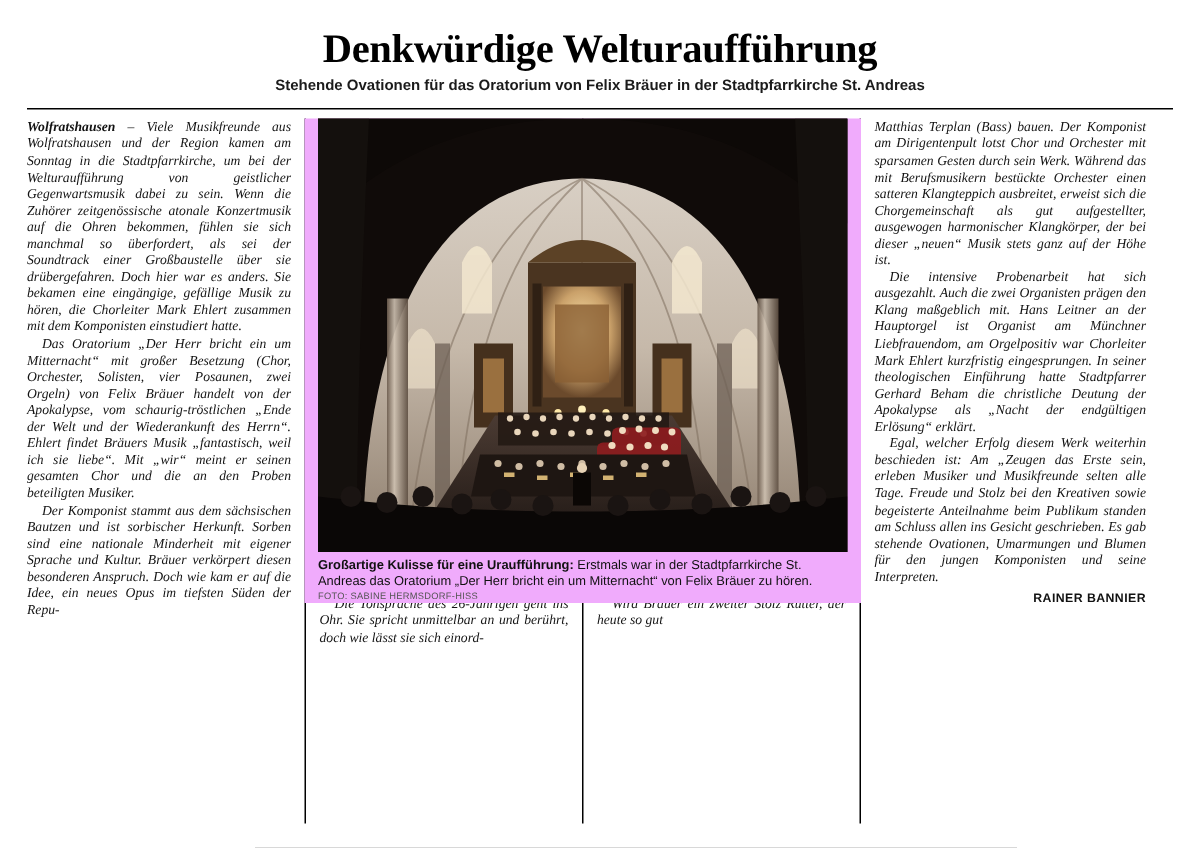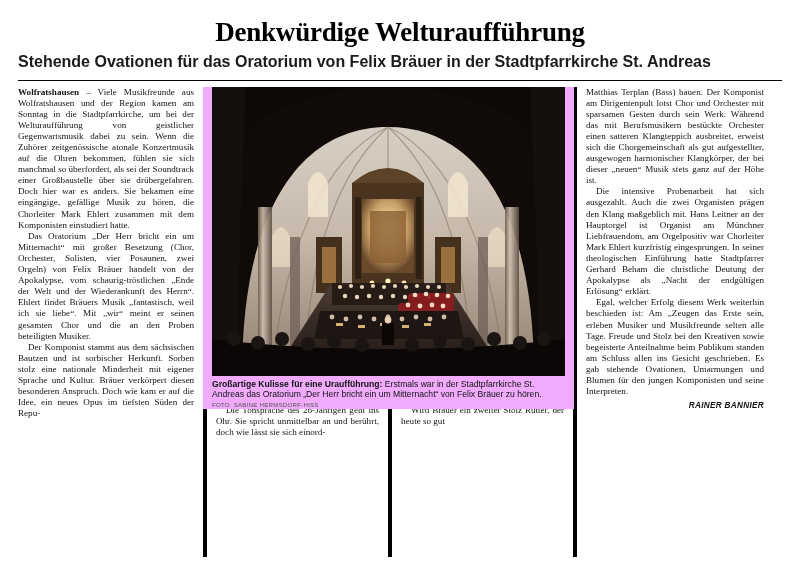--- a/index.html
+++ b/index.html
@@ -23,23 +23,24 @@
     text-align: center;
     font-family: "Liberation Serif", serif;
     font-weight: bold;
     font-size: 27px;
     letter-spacing: -0.2px;
     color: #000;
     margin: 8px 0 6px 0;
     line-height: 1.05;
   }
   .subhead {
+    text-align: center;
     font-family: "Liberation Sans", sans-serif;
     font-weight: bold;
-    font-size: 16px;
+    font-size: 10px;
     color: #1b1b1b;
     margin: 0 0 8px 0;
     line-height: 1.2;
   }
   .rule-top {
     border-top: 1px solid #000;
     margin: 0 0 6px 0;
   }
   .columns {
     position: relative;
@@ -53,25 +54,26 @@
     font-size: 9.1px;
     line-height: 1.22;
     text-align: justify;
     color: #121212;
     position: relative;
   }
   .col.c1 { padding-right: 9px; }
   .col.c2 { padding: 0 9px; }
   .col.c3 { padding: 0 9px; }
   .col.c4 { padding-left: 9px; width: 191px;}
-  .col + .col { border-left: 4px solid #000000; }
+  .col + .col { border-left: 1px solid #000000; }
   .col p {
     margin: 0;
     text-indent: 10px;
     hyphens: auto;
+    font-style: italic;
   }
   .col p.first {
     text-indent: 0;
   }
   .col p + p { margin-top: 0px; }
   .dateline {
     font-weight: bold;
   }
   
   .photo-block {
@@ -109,40 +111,39 @@
     margin-top: 1px;
   }
   .photo-spacer { height: 318px; }
   .author {
     font-family: "Liberation Sans", sans-serif;
     font-weight: bold;
     font-size: 8.2px;
     letter-spacing: 0.3px;
     text-align: right;
     margin-top: 4px;
-    font-style: italic;
   }
   
   .photo svg { display: block; }
 </style>
 </head>
 <body>
 
 <div class="page">
 
   <h1 class="headline">Denkwürdige Welturaufführung</h1>
   <div class="subhead">Stehende Ovationen für das Oratorium von Felix Bräuer in der Stadtpfarrkirche St. Andreas</div>
   <div class="rule-top"></div>
 
   <div class="columns">
 
     <div class="col c1">
       <p class="first"><span class="dateline">Wolfratshausen</span><span> – Viele Musikfreunde aus Wolfratshausen und der Region kamen am Sonntag in die Stadtpfarrkirche, um bei der Welturaufführung von geistlicher Gegenwartsmusik dabei zu sein. Wenn die Zuhörer zeitgenössische atonale Konzertmusik auf die Ohren bekommen, fühlen sie sich manchmal so überfordert, als sei der Soundtrack einer Großbaustelle über sie drübergefahren. Doch hier war es anders. Sie bekamen eine eingängige, gefällige Musik zu hören, die Chorleiter Mark Ehlert zusammen mit dem Komponisten einstudiert hatte.</span></p>
       <p>Das Oratorium „Der Herr bricht ein um Mitternacht“ mit großer Besetzung (Chor, Orchester, Solisten, vier Posaunen, zwei Orgeln) von Felix Bräuer handelt von der Apokalypse, vom schaurig-tröstlichen „Ende der Welt und der Wiederankunft des Herrn“. Ehlert findet Bräuers Musik „fantastisch, weil ich sie liebe“. Mit „wir“ meint er seinen gesamten Chor und die an den Proben beteiligten Musiker.</p>
-      <p>Der Komponist stammt aus dem sächsischen Bautzen und ist sorbischer Herkunft. Sorben stolz eine nationale Minderheit mit eigener Sprache und Kultur. Bräuer verkörpert diesen besonderen Anspruch. Doch wie kam er auf die Idee, ein neues Opus im tiefsten Süden der Repu-</p>
+      <p>Der Komponist stammt aus dem sächsischen Bautzen und ist sorbischer Herkunft. Sorben sind eine nationale Minderheit mit eigener Sprache und Kultur. Bräuer verkörpert diesen besonderen Anspruch. Doch wie kam er auf die Idee, ein neues Opus im tiefsten Süden der Repu-</p>
     </div>
 
     <div class="col c2">
       <div class="photo-spacer"></div>
       <p>Die Tonsprache des 26-Jährigen geht ins Ohr. Sie spricht unmittelbar an und berührt, doch wie lässt sie sich einord-</p>
     </div>
 
     <div class="col c3">
       <div class="photo-spacer"></div>
       <p>Wird Bräuer ein zweiter Stolz Rutter, der heute so gut</p>

